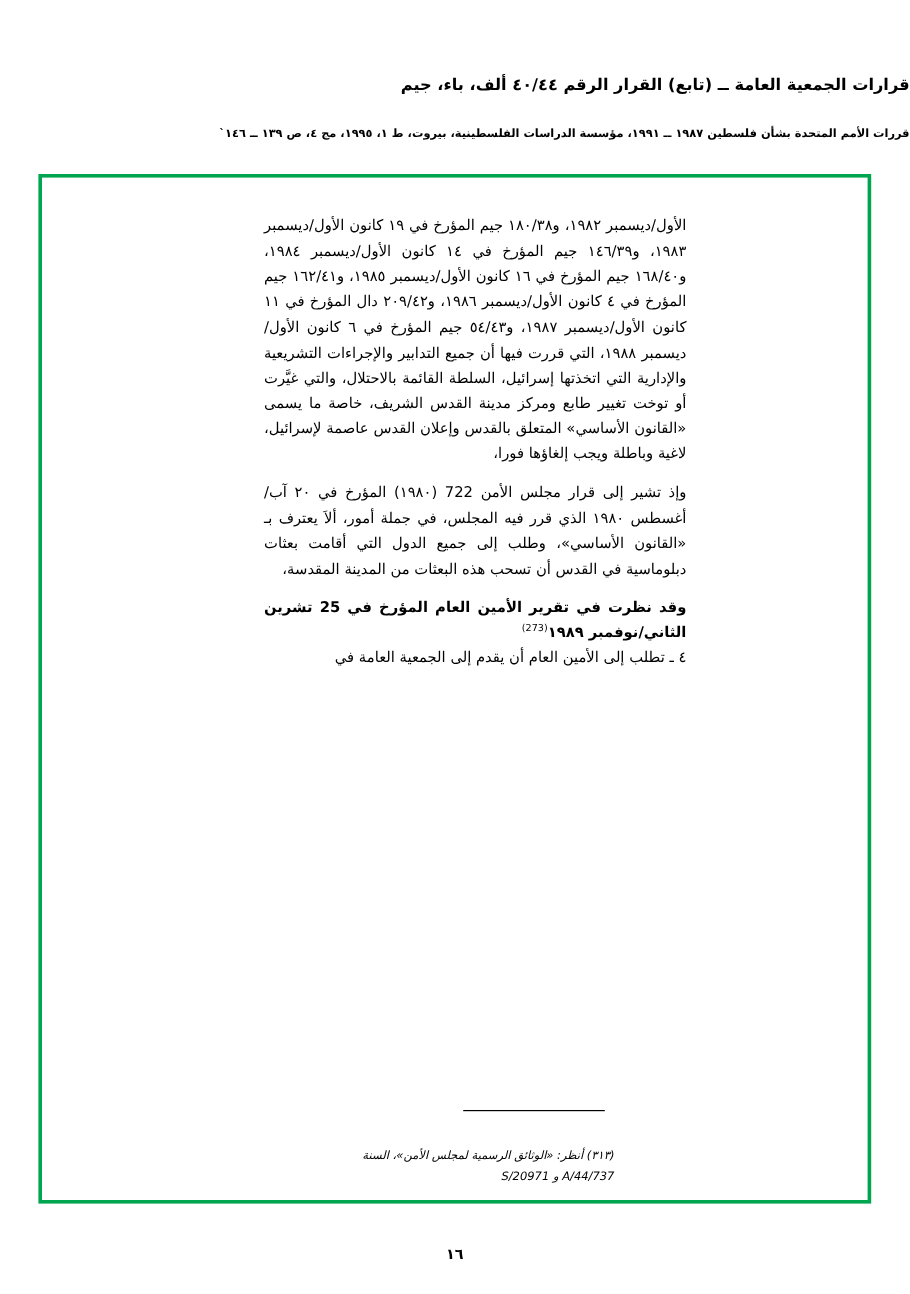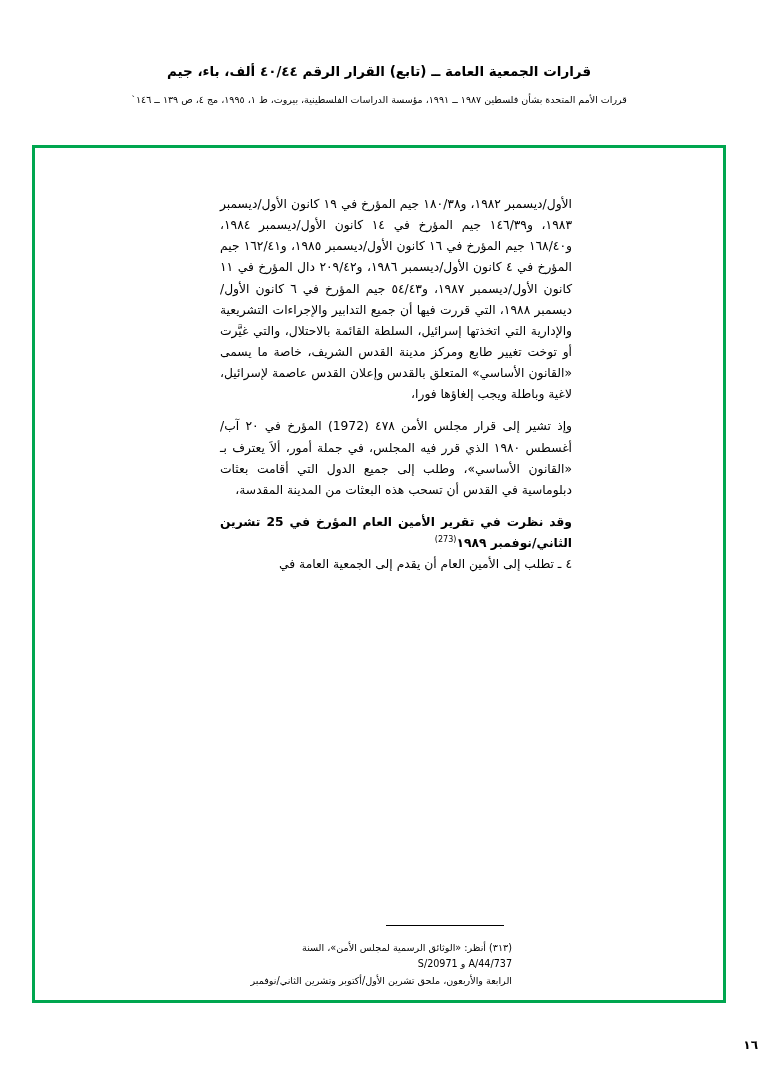--- a/index.html
+++ b/index.html
@@ -17,33 +17,32 @@
   }
   .page {
     position: absolute;
     inset: 0;
   }
   .header {
     position: absolute;
     top: 62px;
     left: 0;
     right: 0;
-    text-align: center;
   }
   .header-title {
     font-family: "DejaVu Sans", sans-serif;
     font-weight: bold;
     font-size: 13.5px;
     letter-spacing: 0px;
     line-height: 1.4;
   }
   .header-source {
-    margin-top: 12px;
+    margin-top: 24px;
     font-family: "DejaVu Sans", sans-serif;
-    font-weight: normal;
+    font-weight: bold;
     font-size: 9.5px;
     line-height: 1.4;
   }
   .frame {
     position: absolute;
     top: 145px;
     left: 32px;
     width: 694px;
     height: 858px;
     border: 3px solid #00a64f;
@@ -51,21 +50,21 @@
   }
   .content {
     position: absolute;
     top: 178px;
     left: 0;
     right: 0;
     padding: 0 0;
   }
   .col {
     width: 352px;
-    margin: 16px auto 0 auto;
+    margin: 0 auto 0 auto;
     
     margin-right: 186px;
     text-align: justify;
     text-align-last: right;
     direction: rtl;
   }
   .para {
     font-family: "DejaVu Sans", sans-serif;
     font-size: 12.3px;
     line-height: 1.72;
@@ -95,27 +94,28 @@
   .footnote {
     position: absolute;
     bottom: 88px;
     right: 246px;
     width: 300px;
     font-family: "DejaVu Sans", sans-serif;
     font-size: 9.6px;
     line-height: 1.75;
     text-align: right;
     direction: rtl;
+    font-style: italic;
   }
   .pagenum {
     position: absolute;
     bottom: 26px;
     left: 0;
     right: 0;
-    text-align: right;
+    text-align: center;
     font-family: "DejaVu Sans", sans-serif;
     font-size: 12px;
     font-weight: bold;
   }
   .ltr {
     direction: ltr;
     unicode-bidi: embed;
     display: inline-block;
   }
 </style>
@@ -127,33 +127,32 @@
   <div class="header">
     <div class="header-title">قرارات الجمعية العامة ــ (تابع) القرار الرقم ٤٠/٤٤ ألف، باء، جيم</div>
     <div class="header-source">قررات الأمم المتحدة بشأن فلسطين ١٩٨٧ ــ ١٩٩١، مؤسسة الدراسات الفلسطينية، بيروت، ط ١، ١٩٩٥، مج ٤، ص ١٣٩ ــ ١٤٦`</div>
   </div>
 
   <div class="frame"></div>
 
   <div class="content">
     <div class="col">
       <p class="para">الأول/ديسمبر ١٩٨٢، و١٨٠/٣٨ جيم المؤرخ في ١٩ كانون الأول/ديسمبر ١٩٨٣، و١٤٦/٣٩ جيم المؤرخ في ١٤ كانون الأول/ديسمبر ١٩٨٤، و١٦٨/٤٠ جيم المؤرخ في ١٦ كانون الأول/ديسمبر ١٩٨٥، و١٦٢/٤١ جيم المؤرخ في ٤ كانون الأول/ديسمبر ١٩٨٦، و٢٠٩/٤٢ دال المؤرخ في ١١ كانون الأول/ديسمبر ١٩٨٧، و٥٤/٤٣ جيم المؤرخ في ٦ كانون الأول/ديسمبر ١٩٨٨، التي قررت فيها أن جميع التدابير والإجراءات التشريعية والإدارية التي اتخذتها إسرائيل، السلطة القائمة بالاحتلال، والتي غيَّرت أو توخت تغيير طابع ومركز مدينة القدس الشريف، خاصة ما يسمى «القانون الأساسي» المتعلق بالقدس وإعلان القدس عاصمة لإسرائيل، لاغية وباطلة ويجب إلغاؤها فورا،</p>
-      <p class="para">وإذ تشير إلى قرار مجلس الأمن ٤٧٨ (1972) المؤرخ في ٢٠ آب/أغسطس ١٩٨٠ الذي قرر فيه المجلس، في جملة أمور، ألاَ يعترف بـ «القانون الأساسي»، وطلب إلى جميع الدول التي أقامت بعثات دبلوماسية في القدس أن تسحب هذه البعثات من المدينة المقدسة،</p>
+      <p class="para">وإذ تشير إلى قرار مجلس الأمن 722 (١٩٨٠) المؤرخ في ٢٠ آب/أغسطس ١٩٨٠ الذي قرر فيه المجلس، في جملة أمور، ألاَ يعترف بـ «القانون الأساسي»، وطلب إلى جميع الدول التي أقامت بعثات دبلوماسية في القدس أن تسحب هذه البعثات من المدينة المقدسة،</p>
       <p class="para nospace">
         <span class="bold">وقد نظرت في تقرير الأمين العام المؤرخ في 25 تشرين الثاني/نوفمبر ١٩٨٩</span><sup class="fn">(273)</sup>
       </p>
       <p class="para">٤ ـ تطلب إلى الأمين العام أن يقدم إلى الجمعية العامة في</p>
     </div>
   </div>
 
   <div class="footnote-rule"></div>
 
   <div class="footnote">
     <div>
       <span>(٣١٣) أنظر: «الوثائق الرسمية لمجلس الأمن»، السنة</span>
       <span class="ltr">S/20971 و A/44/737</span>
     </div>
-    <div>الرابعة والأربعون، ملحق تشرين الأول/أكتوبر وتشرين الثاني/نوفمبر</div>
   </div>
 
   <div class="pagenum">١٦</div>
 
 </div>
 
 </body></html>

